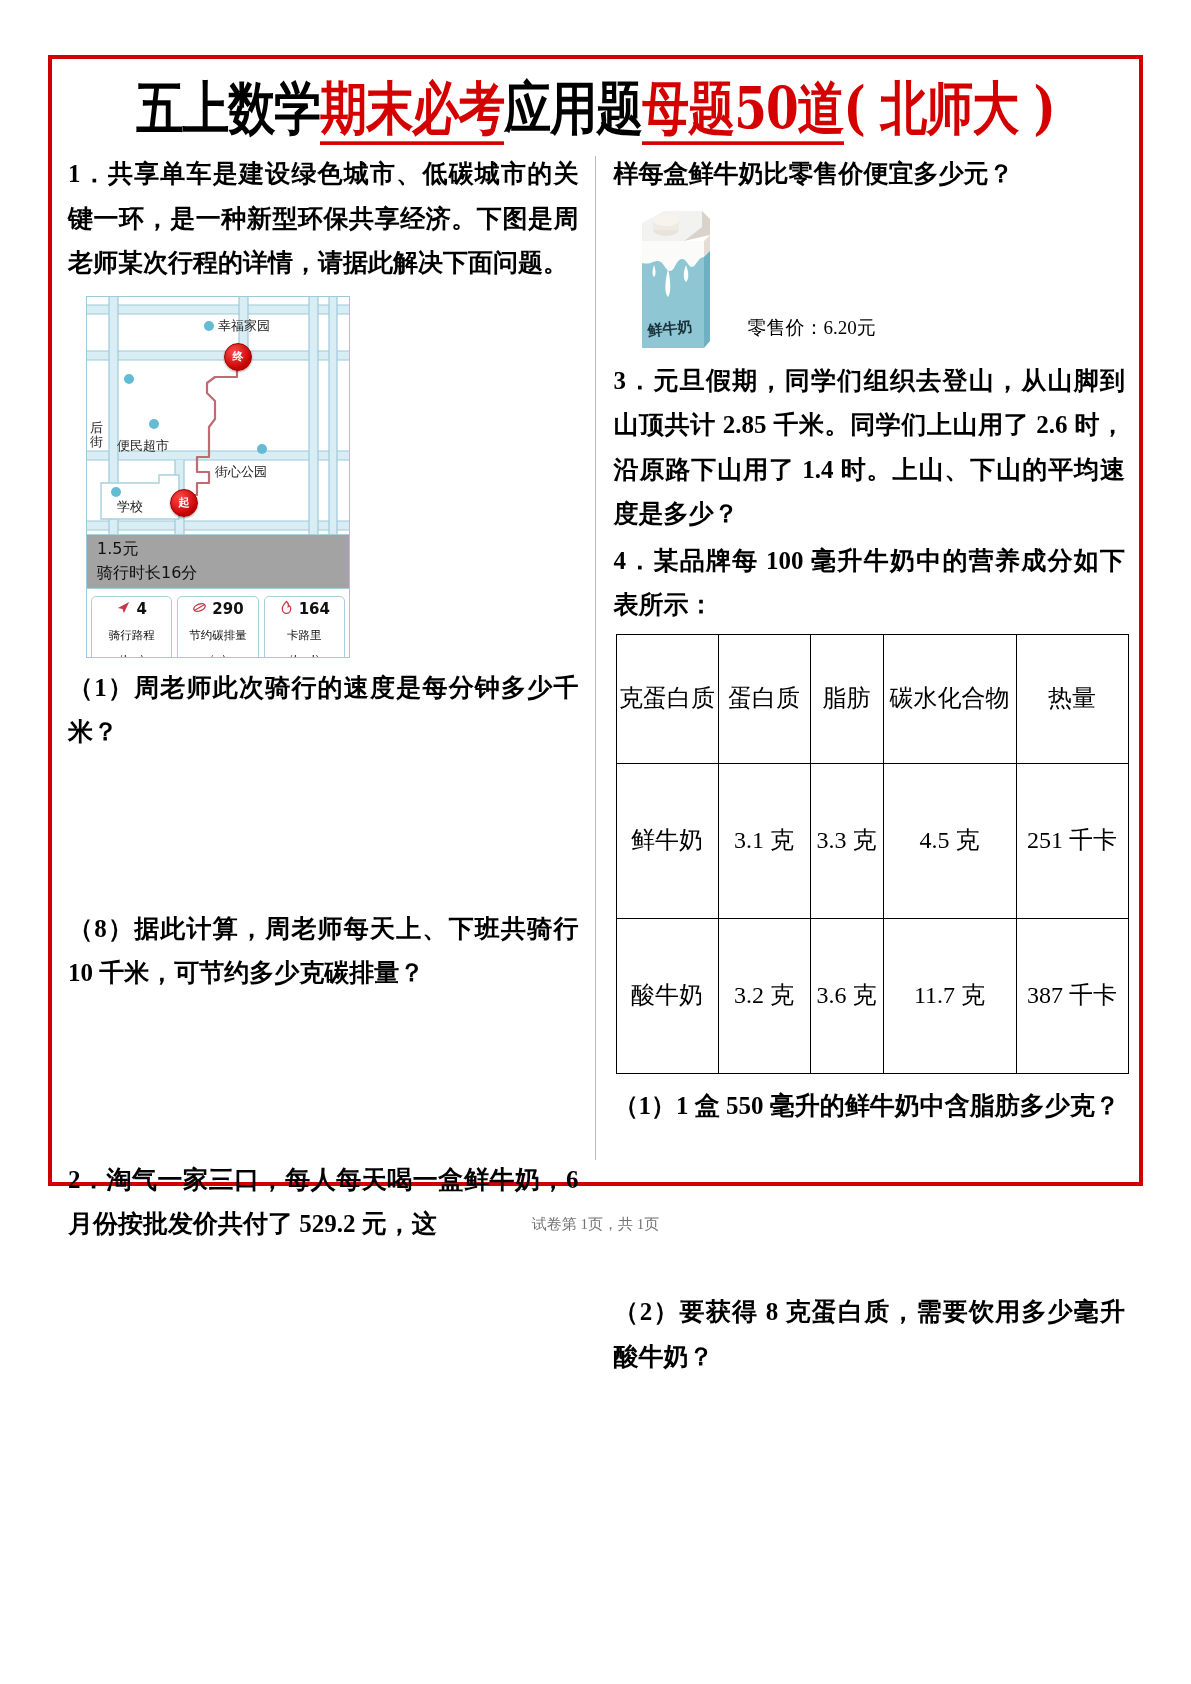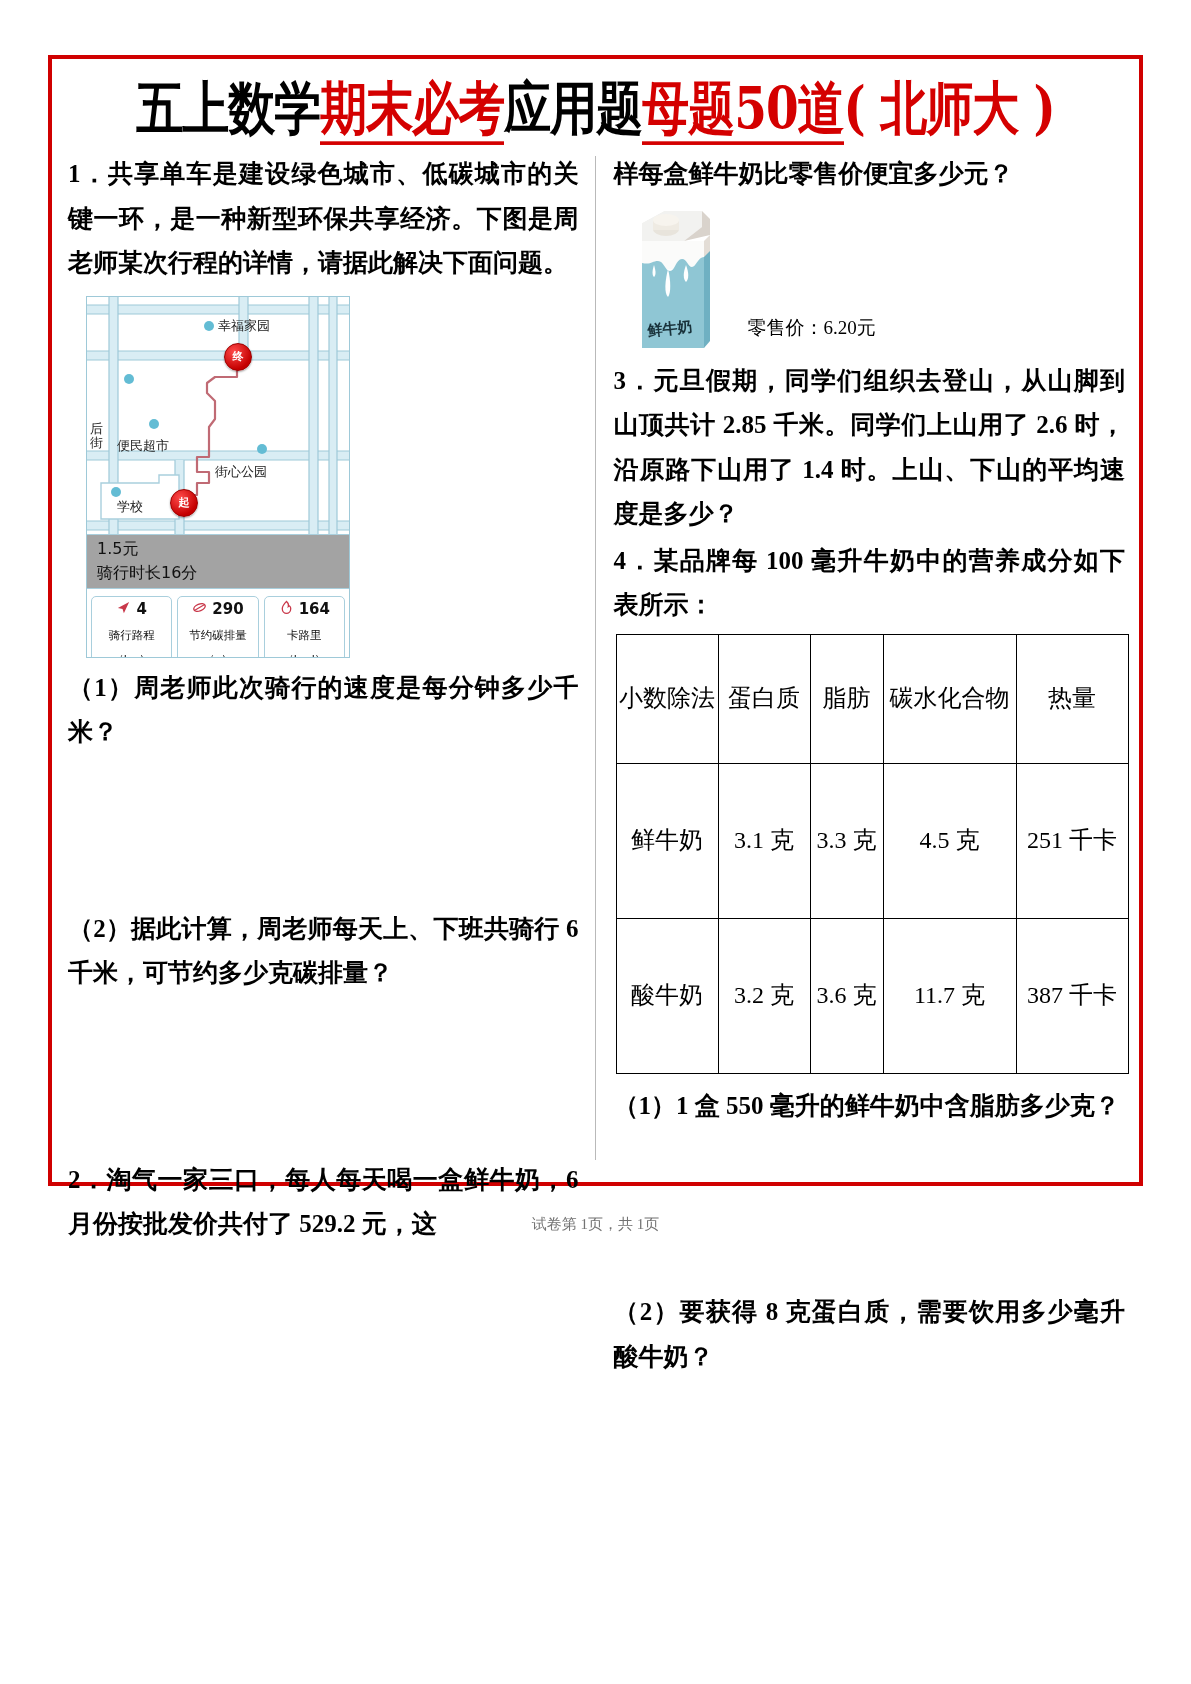--- a/index.html
+++ b/index.html
@@ -100,21 +100,21 @@
     margin:10px 0 8px 18px;
     border:1px solid #9ec9d8;
     box-sizing:border-box;
     position:relative;
     background:#fff;
     overflow:hidden;
   }
   .mapsvg{position:absolute;left:0;top:0;}
   .maplabel{
     position:absolute;
-    font-family:Liberation Serif, serif;
+    font-family:Liberation Mono, monospace;
     font-size:13px;color:#222;white-space:nowrap;
   }
   .mapdot{
     position:absolute;width:10px;height:10px;border-radius:50%;
     background:#63bcd4;
   }
   .pin{
     position:absolute;width:26px;height:26px;border-radius:50%;
     background:radial-gradient(circle at 35% 30%,#ff4b4b,#c40000 70%);
     border:1px solid #9b0000;
@@ -325,21 +325,21 @@
                 <span>164</span>
               </div>
               <div class="statlbl">卡路里</div>
               <div class="statlbl statunit">（kcal）</div>
             </div>
           </div>
         </div>
 
         <p class="q">（1）周老师此次骑行的速度是每分钟多少千米？</p>
         <div class="spacer-md"></div>
-        <p class="q">（2）据此计算，周老师每天上、下班共骑行 6 千米，可节约多少克碳排量？</p>
+        <p class="q">（8）据此计算，周老师每天上、下班共骑行 10 千米，可节约多少克碳排量？</p>
         <div class="spacer-lg"></div>
         <p class="q">2．淘气一家三口，每人每天喝一盒鲜牛奶，6 月份按批发价共付了 529.2 元，这</p>
       </div>
 
       <div class="divider"></div>
 
       <div class="colR">
 
         <p class="q">样每盒鲜牛奶比零售价便宜多少元？</p>
 
@@ -373,21 +373,21 @@
           </div>
           <div class="retail">零售价：6.20元</div>
         </div>
 
         <p class="q">3．元旦假期，同学们组织去登山，从山脚到山顶共计 2.85 千米。同学们上山用了 2.6 时，沿原路下山用了 1.4 时。上山、下山的平均速度是多少？</p>
         <p class="q">4．某品牌每 100 毫升牛奶中的营养成分如下表所示：</p>
 
         <table class="nut">
           <tbody>
               <tr class="hdr">
-            <td class="c1">小数除法</td>
+            <td class="c1">克蛋白质</td>
             <td class="c2">蛋白质</td>
             <td class="c3">脂肪</td>
             <td class="c4">碳水化合物</td>
             <td class="c5">热量</td>
           </tr>
           <tr class="body">
             <td>鲜牛奶</td>
             <td>3.1 克</td>
             <td>3.3 克</td>
             <td>4.5 克</td>

